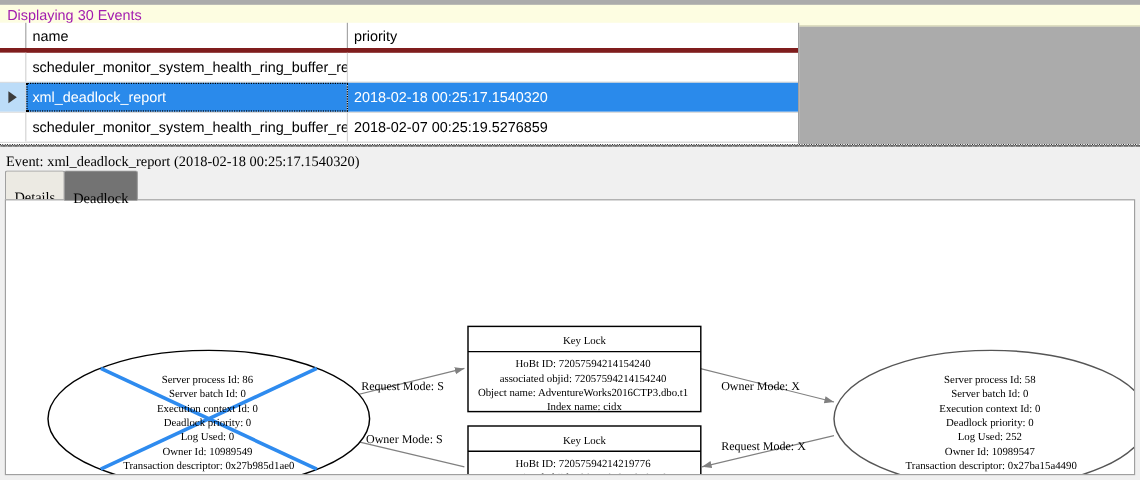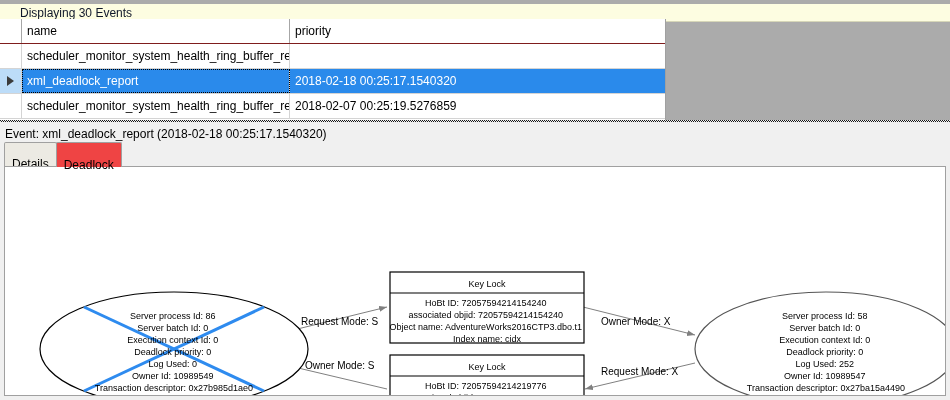--- a/index.html
+++ b/index.html
@@ -10,27 +10,27 @@
     font-size:12px;color:#000;
     -webkit-font-smoothing:antialiased;
   }
   #app{position:relative;width:950px;height:400px;}
 
   
   .events-panel{position:absolute;left:0;top:0;width:950px;height:120px;background:#ababab;}
   .events-caption{
     position:absolute;left:0;top:4px;width:950px;height:18px;
     background:#fdfde1;border-bottom:1px solid #d6d6b8;
-    display:flex;align-items:center;padding-left:20px;box-sizing:border-box;
-    font-size:12px;color:#0f172a;
+    display:flex;align-items:center;padding-left:6px;box-sizing:border-box;
+    font-size:12px;color:#a21caf;
   }
   .grid{position:absolute;left:0;top:19px;width:666px;height:101px;background:#fff;
         border-right:1px solid #a0a0a0;box-sizing:border-box;}
   .grid-row{display:flex;height:25px;box-sizing:border-box;border-bottom:1px solid #d4d4d4;}
-  .grid-row.header{height:25px;border-bottom:1px solid #7f1d1d;}
+  .grid-row.header{height:25px;border-bottom:4px solid #7f1d1d;}
   .cell-rowhdr{width:22px;flex:0 0 22px;border-right:1px solid #d4d4d4;
        background:#ffffff;display:flex;align-items:center;justify-content:center;box-sizing:border-box;}
   .grid-row.header .cell-rowhdr{background:#ffffff;border-right:1px solid #a6a6a6;}
   .cell-name{width:268px;flex:0 0 268px;border-right:1px solid #d4d4d4;
        display:flex;align-items:center;padding-left:5px;box-sizing:border-box;white-space:nowrap;overflow:hidden;}
   .grid-row.header .cell-name{border-right:1px solid #a6a6a6;}
   .cell-ts{width:auto;flex:1 1 auto;display:flex;align-items:center;padding-left:5px;box-sizing:border-box;white-space:nowrap;overflow:hidden;}
   .grid-row.selected .cell-name,
   .grid-row.selected .cell-ts{background:#2a8aeb;color:#ffffff;text-align:right;}
   .grid-row.selected .cell-name{outline:1px dotted #000;outline-offset:-1px;}
@@ -49,29 +49,29 @@
   .splitter-inner{position:absolute;left:0;top:0;width:950px;height:3px;overflow:hidden;}
   .splitter-dots{width:960px;height:3px;
     background-image:
       repeating-linear-gradient(90deg,#1a1a1a 0 1px,#f0f0f0 1px 2px),
       repeating-linear-gradient(90deg,#f0f0f0 0 1px,#1a1a1a 1px 2px);
     background-size:2px 1px,2px 1px;
     background-position:0 0,0 1px;
     background-repeat:repeat-x,repeat-x;}
 
   
-  .detail{position:absolute;left:0;top:125px;width:950px;height:275px;background:#f0f0f0;}
+  .detail{position:absolute;left:0;top:125px;width:950px;height:275px;background:#f0f0f0;font-family:Liberation Serif, serif;}
   .event-title{position:absolute;left:5px;top:2px;font-size:12px;color:#000;white-space:nowrap;}
   .tabstrip{position:absolute;left:4px;top:21px;height:21px;display:flex;align-items:flex-end;}
   .tab{
     height:18px;line-height:18px;padding:12px 7px;font-size:12px;
     background:#eceae3;border:1px solid #a0a0a0;border-bottom:none;
     border-radius:2px 2px 0 0;margin-right:-1px;color:#000;box-sizing:border-box;
   }
-  .tab.active{height:21px;line-height:20px;background:#ef4444;border-color:#a0a0a0;position:relative;z-index:3;}
+  .tab.active{height:21px;line-height:20px;background:#737373;border-color:#a0a0a0;position:relative;z-index:3;}
   .tabpage{position:absolute;left:4px;top:41px;width:942px;height:230px;
            background:#ffffff;border:1px solid #a0a0a0;box-sizing:border-box;overflow:hidden;}
   .canvas{position:absolute;left:0;top:0;width:940px;height:228px;}
 
   
   .node-text{font-size:9px;fill:#000;}
   .box-title{font-size:9px;fill:#000;}
   .edge-label{font-size:10px;fill:#000;}
   svg{display:block;}
 </style>

